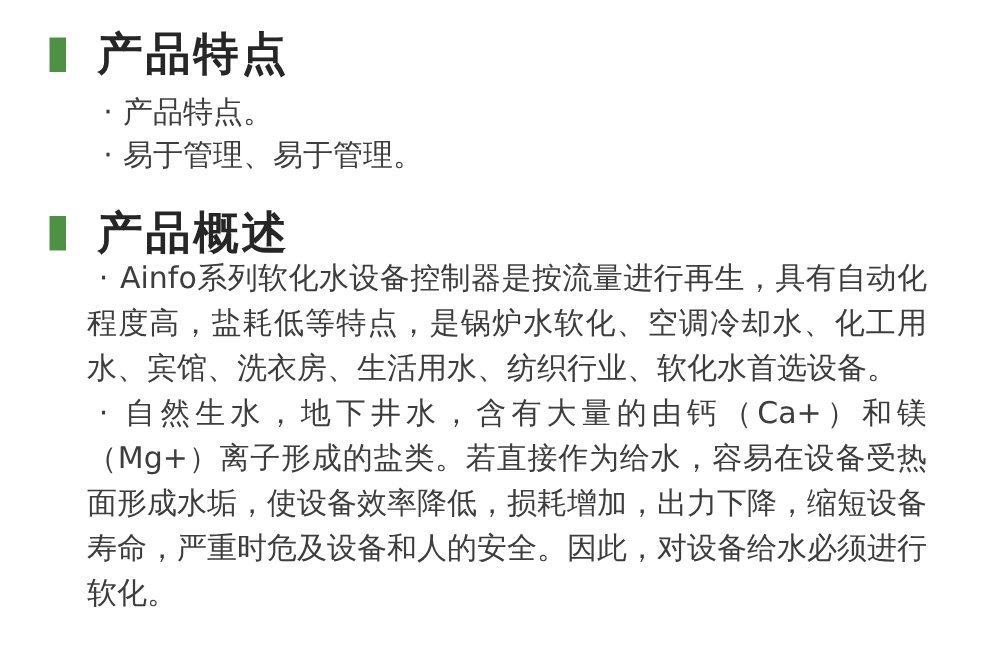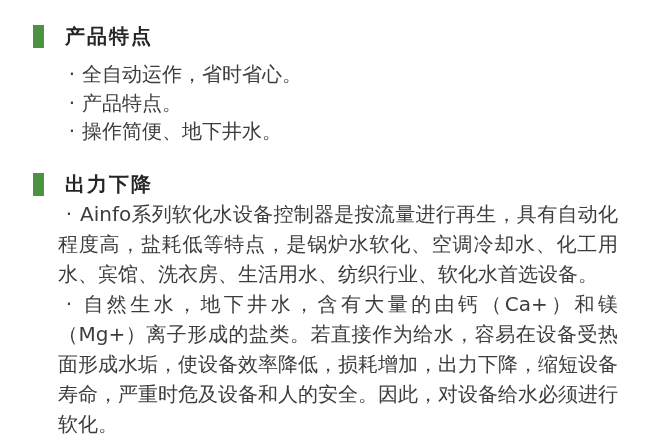--- a/index.html
+++ b/index.html
@@ -26,21 +26,21 @@
   }
   .accent-bar {
     flex: none;
     width: 11px;
     height: 23px;
     background: #4d9142;
     margin-right: 21px;
   }
   .sec-title {
     margin: 0;
-    font-size: 20px;
+    font-size: 30px;
     line-height: 25px;
     font-weight: bold;
     color: #262626;
     letter-spacing: 2px;
     white-space: nowrap;
   }
 
   
   .feature-list {
     list-style: none;
@@ -81,30 +81,29 @@
 <body>
 
 <div class="page">
 
   <section class="sec-features">
     <div class="sec-header">
       <span class="accent-bar"></span>
       <h2 class="sec-title">产品特点</h2>
     </div>
     <ul class="feature-list">
-      <li><span class="dot">·</span><span>全自动运作，省时省心。</span></li>
       <li><span class="dot">·</span><span>产品特点。</span></li>
-      <li><span class="dot">·</span><span>操作简便、地下井水。</span></li>
+      <li><span class="dot">·</span><span>易于管理、易于管理。</span></li>
     </ul>
   </section>
 
   <section class="sec-overview">
     <div class="sec-header">
       <span class="accent-bar"></span>
-      <h2 class="sec-title">出力下降</h2>
+      <h2 class="sec-title">产品概述</h2>
     </div>
     <div class="overview-body">
       <p class="para"><span class="dot">·</span><span>Ainfo系列软化水设备控制器是按流量进行再生，具有自动化程度高，盐耗低等特点，是锅炉水软化、空调冷却水、化工用水、宾馆、洗衣房、生活用水、纺织行业、软化水首选设备。</span></p>
       <p class="para"><span class="dot">·</span><span>自然生水，地下井水，含有大量的由钙（Ca+）和镁（Mg+）离子形成的盐类。若直接作为给水，容易在设备受热面形成水垢，使设备效率降低，损耗增加，出力下降，缩短设备寿命，严重时危及设备和人的安全。因此，对设备给水必须进行软化。</span></p>
     </div>
   </section>
 
 </div>
 
 </body></html>

